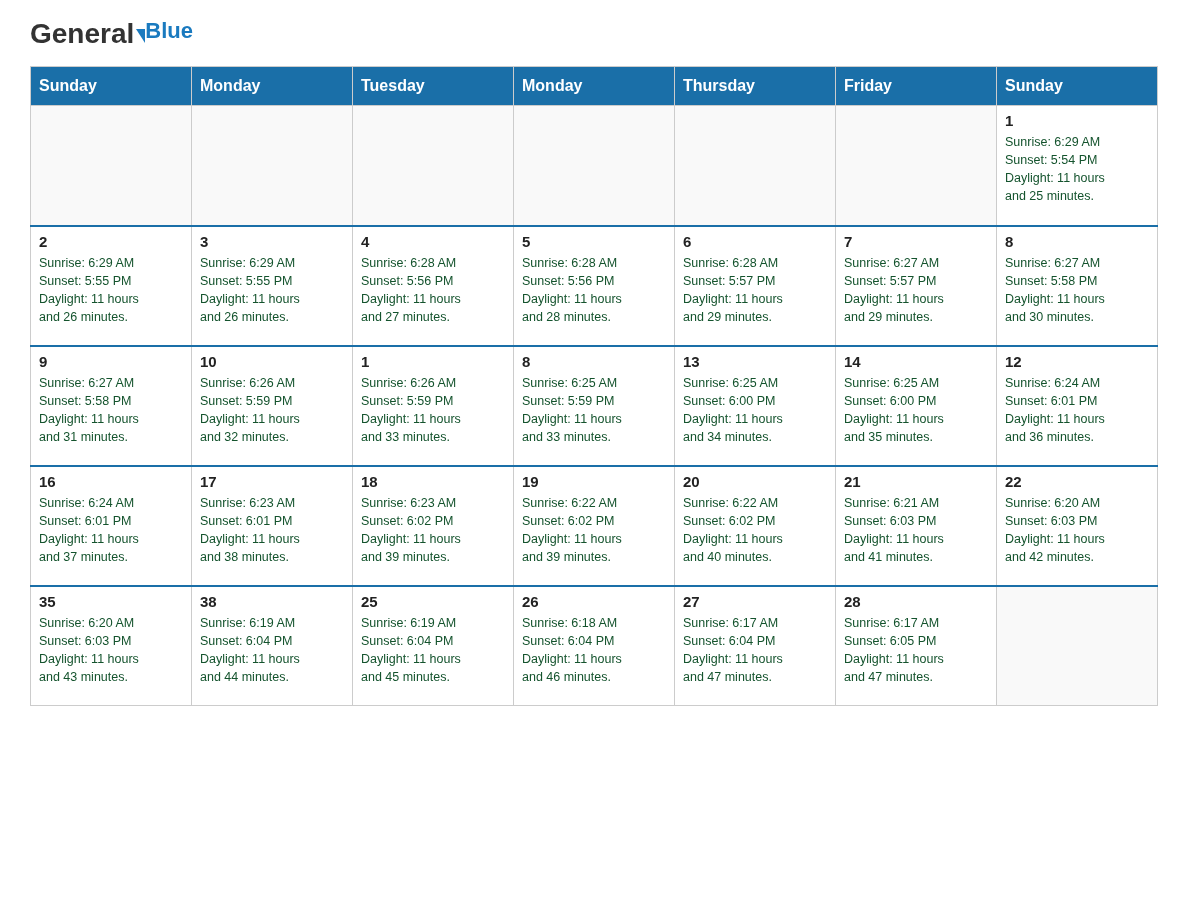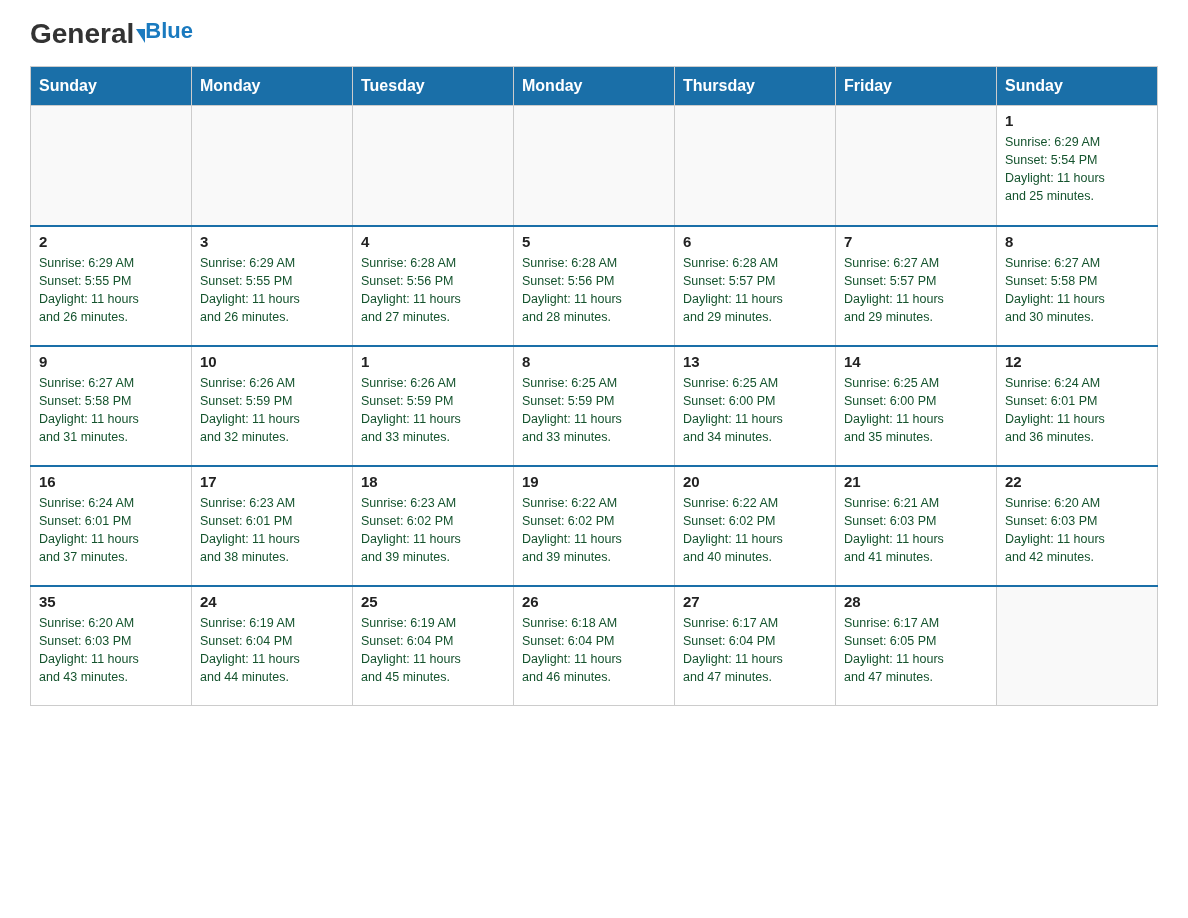--- a/index.html
+++ b/index.html
@@ -230,21 +230,21 @@
           <span class="day-number">22</span>
           <div class="day-info">Sunrise: 6:20 AM<br>Sunset: 6:03 PM<br>Daylight: 11 hours<br>and 42 minutes.</div>
         </td>
       </tr>
       <tr class="row-divider">
         <td>
           <span class="day-number">35</span>
           <div class="day-info">Sunrise: 6:20 AM<br>Sunset: 6:03 PM<br>Daylight: 11 hours<br>and 43 minutes.</div>
         </td>
         <td>
-          <span class="day-number">24</span>
+          <span class="day-number">38</span>
           <div class="day-info">Sunrise: 6:19 AM<br>Sunset: 6:04 PM<br>Daylight: 11 hours<br>and 44 minutes.</div>
         </td>
         <td>
           <span class="day-number">25</span>
           <div class="day-info">Sunrise: 6:19 AM<br>Sunset: 6:04 PM<br>Daylight: 11 hours<br>and 45 minutes.</div>
         </td>
         <td>
           <span class="day-number">26</span>
           <div class="day-info">Sunrise: 6:18 AM<br>Sunset: 6:04 PM<br>Daylight: 11 hours<br>and 46 minutes.</div>
         </td>

